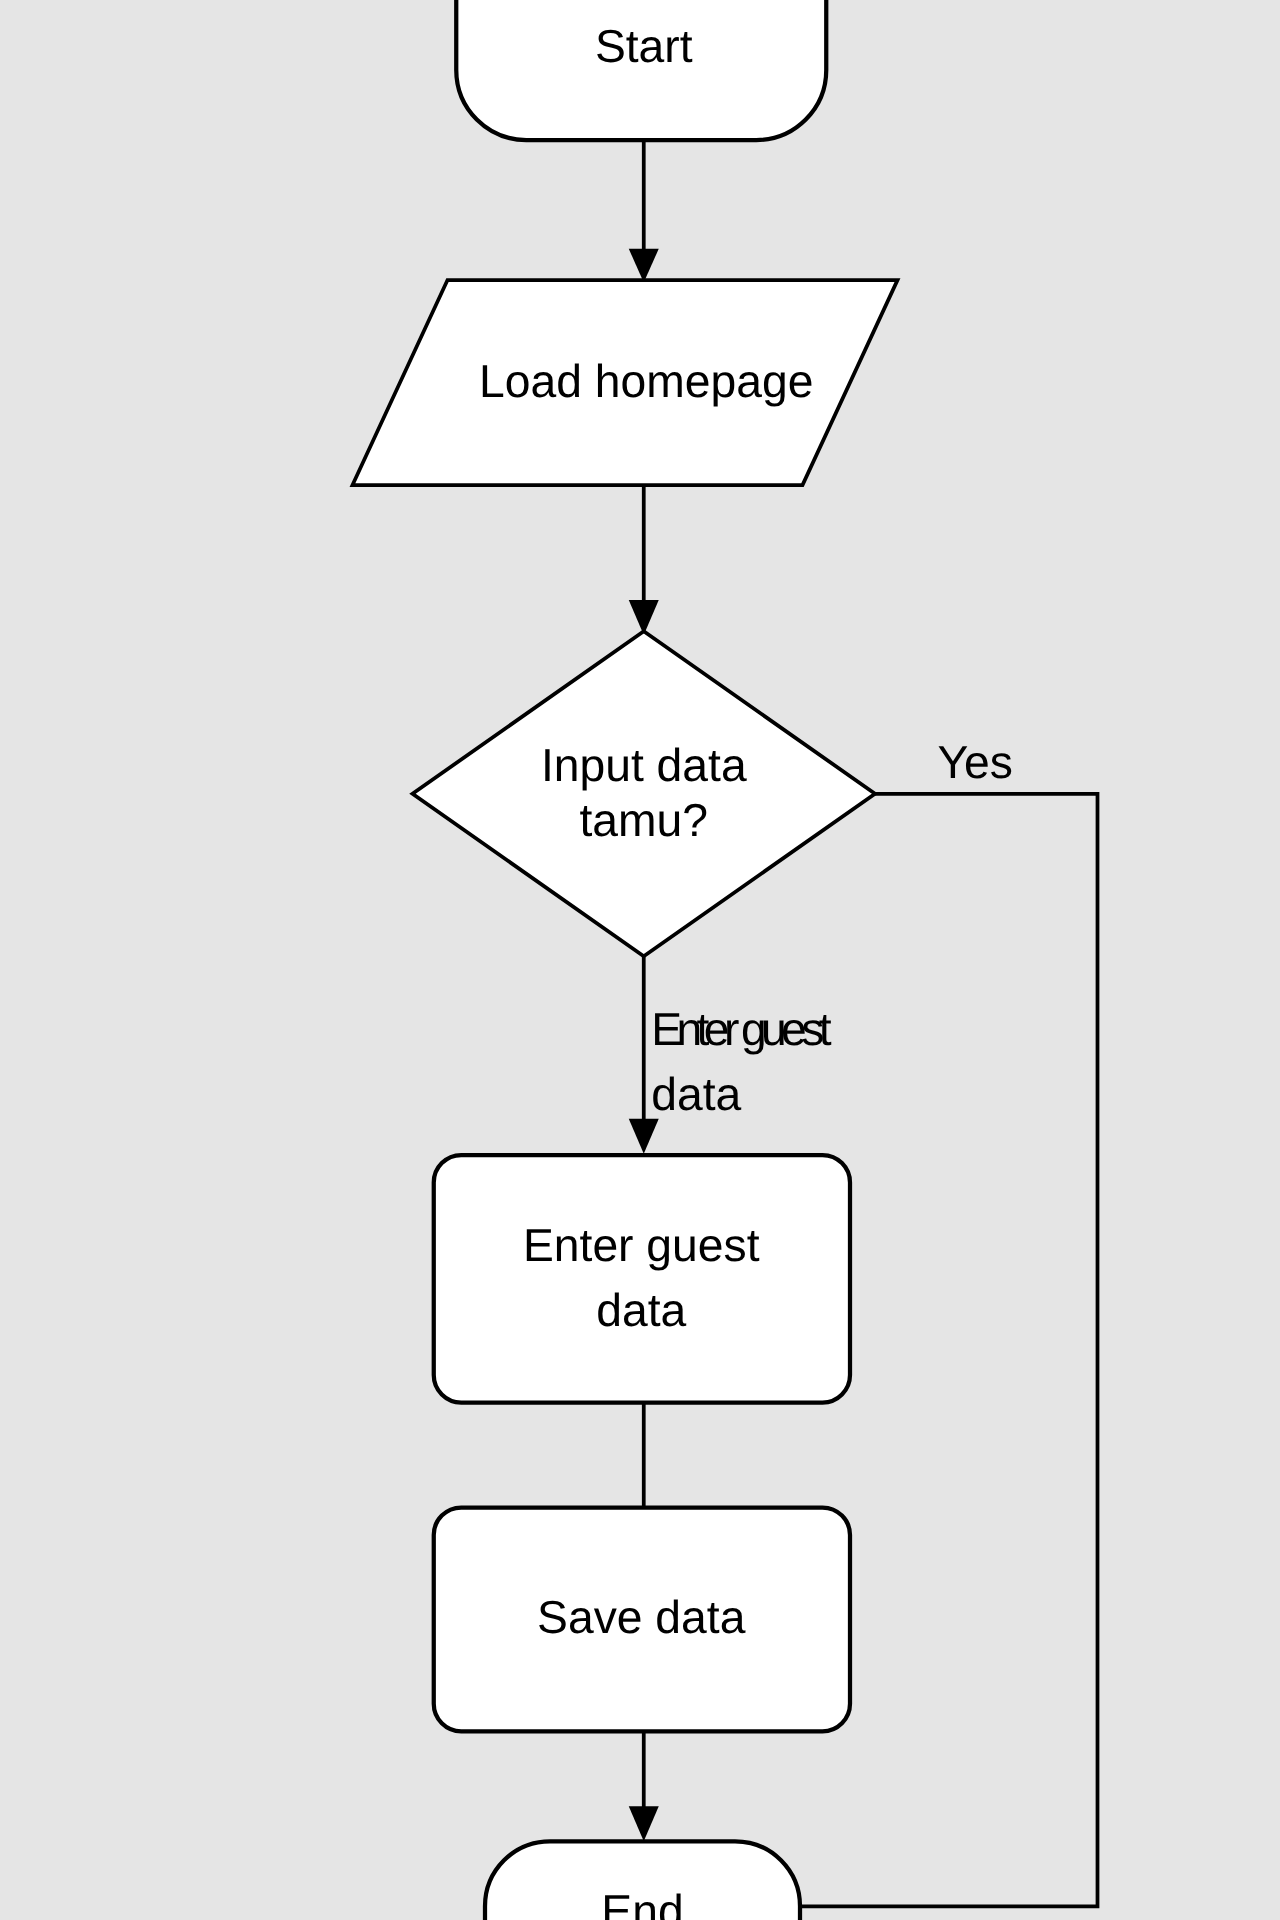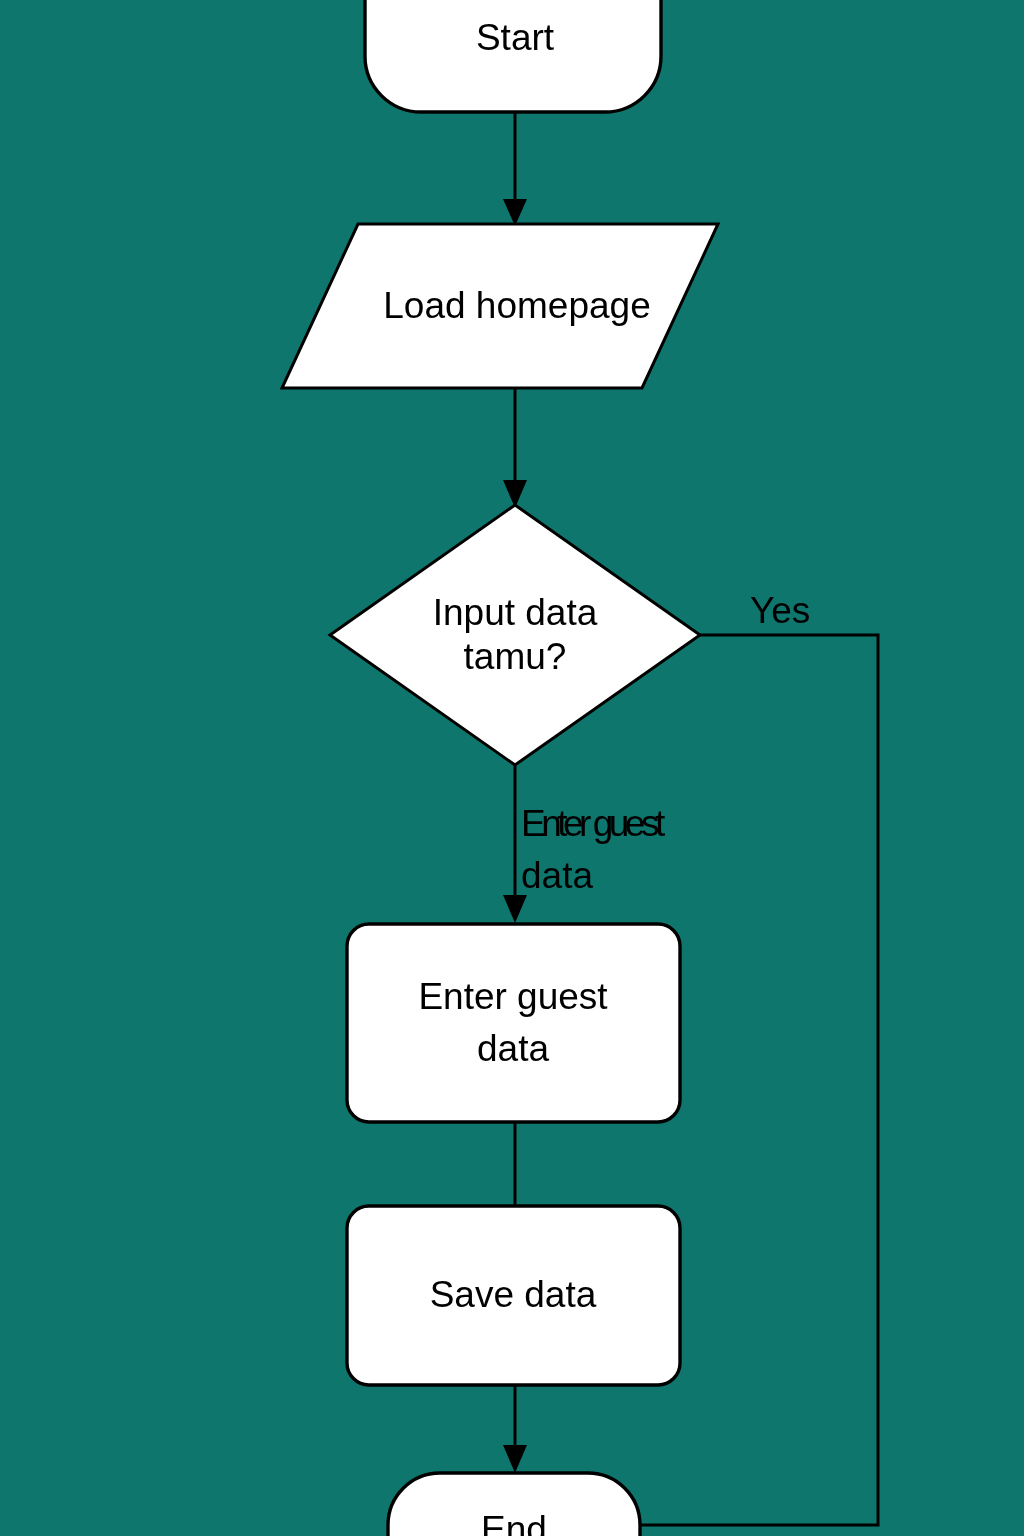--- a/index.html
+++ b/index.html
@@ -11,21 +11,21 @@
   body {
     width: 1024px;
     height: 1536px;
     overflow: hidden;
     font-family: "Liberation Sans", sans-serif;
   }
   #flow-root {
     position: relative;
     width: 1024px;
     height: 1536px;
-    background: #0f766e;
+    background: #e5e5e5;
   }
   svg#flow-svg {
     position: absolute;
     top: 0;
     left: 0;
     width: 1024px;
     height: 1536px;
     display: block;
   }
   .shape {

